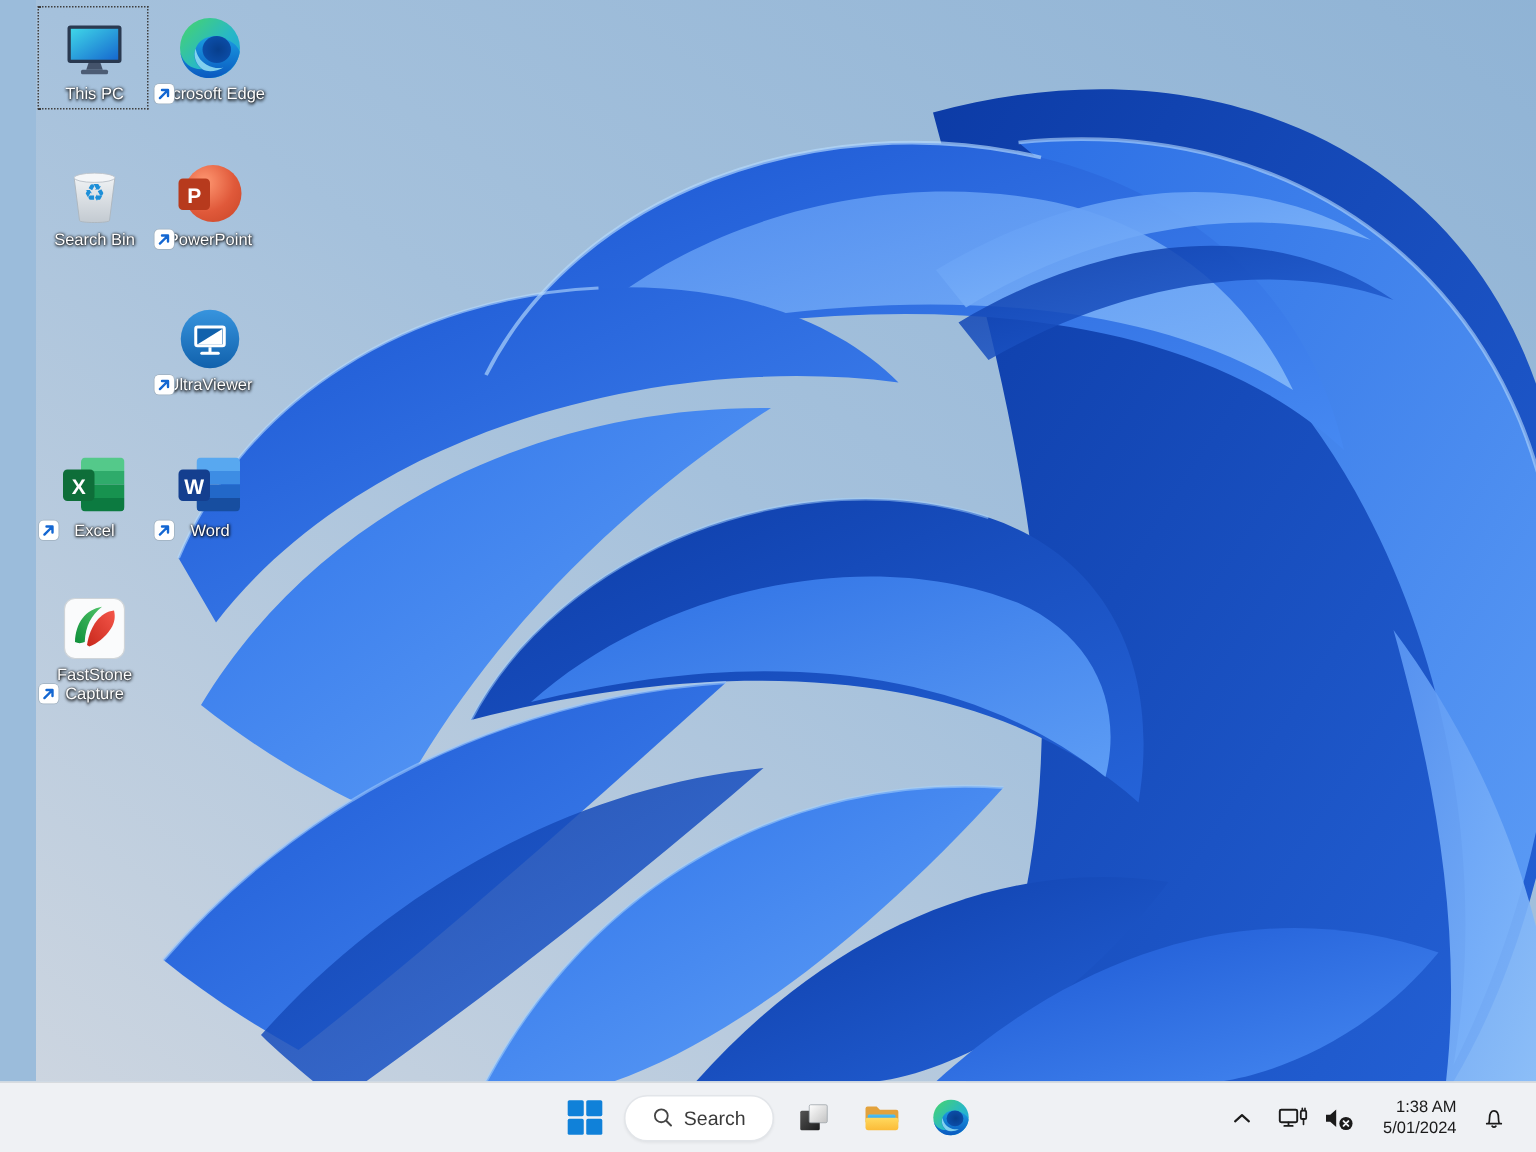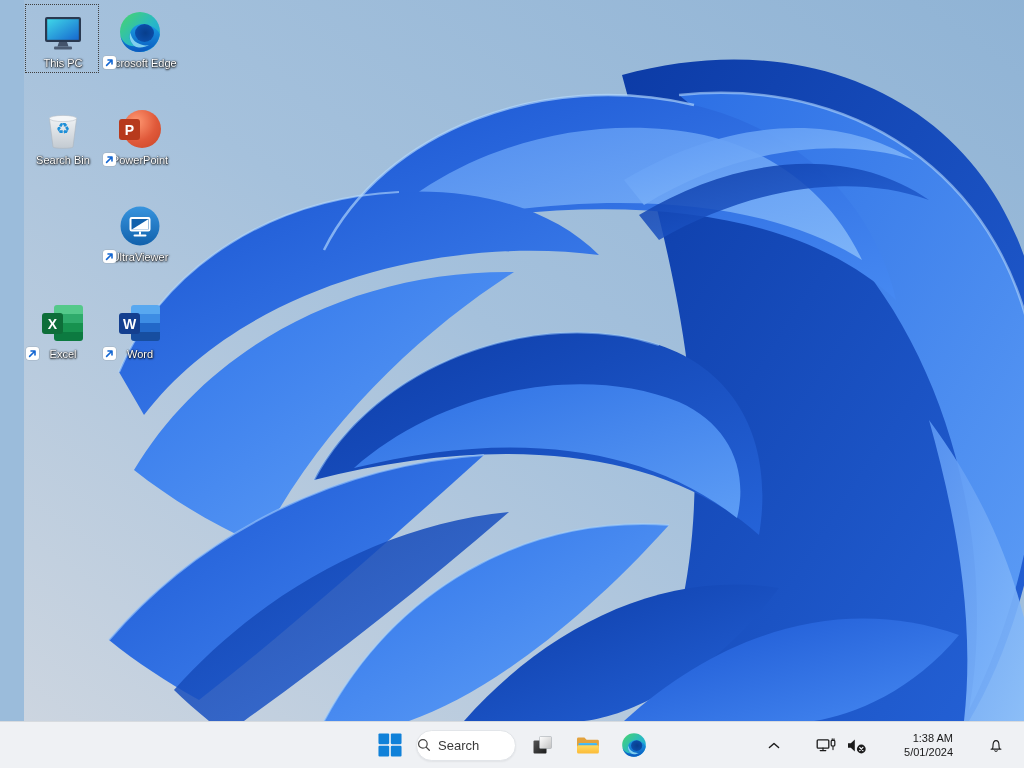--- a/index.html
+++ b/index.html
@@ -39,25 +39,25 @@
              font-size:16px; line-height:18px; color:#1d8fd8; font-weight:bold; }
 
   
   .taskbar { position:absolute; left:0; top:721px; width:1024px; height:47px; background:#eff1f4;
              border-top:1px solid #d7dbdf; }
   .tb-center { position:absolute; left:50%; top:0; transform:translateX(-50%); height:100%;
                display:flex; align-items:center; gap:6px; }
   .tb-btn { width:40px; height:40px; border:none; background:transparent; display:flex; align-items:center;
             justify-content:center; border-radius:5px; cursor:default; }
   .search-pill { height:31px; width:100px; background:#ffffff; border:1px solid #e2e5e9; border-radius:16px;
-                 display:flex; align-items:center; gap:7px; box-shadow:0 1px 2px rgba(0,0,0,.06); }
+                 display:flex; align-items:center; justify-content:center; gap:7px; box-shadow:0 1px 2px rgba(0,0,0,.06); }
   .search-pill span { font-size:13px; color:#3a3a3a; }
   .tb-right { position:absolute; right:0; top:0; height:100%; display:flex; align-items:center; gap:2px; padding-right:12px; }
   .tray-btn { border:none; background:transparent; height:40px; display:flex; align-items:center; justify-content:center;
-              border-radius:5px; cursor:default;margin-left:18px; }
+              border-radius:5px; cursor:default; }
   .clock { flex-direction:column; align-items:flex-end; justify-content:center; padding:0 7px; gap:1px; }
   .clock div { font-size:11px; line-height:13px; color:#191919; text-align:right; white-space:nowrap; }
   .netvol { gap:8px; padding:0 9px; }
   .chev { width:26px; }
   .bellb { width:32px; }
 </style>
 </head>
 <body>
 
 <svg width="0" height="0" style="position:absolute">
@@ -221,20 +221,35 @@
           </div>
       </div>
       <div class="sc-badge">
           <svg viewBox="0 0 13 13" width="13" height="13">
             <path d="M3.6,9.4 L9,4 M9,4 h-4 M9,4 v4" stroke="#1467d2" stroke-width="1.6" fill="none" stroke-linecap="round" stroke-linejoin="round"></path>
           </svg>
         </div>
       <div class="lbl">Excel</div>
     </div>
 
+    <div class="dcell c1 r5">
+      <div class="ic">
+        <svg viewBox="0 0 44 44" width="44" height="44">
+          <rect x="2" y="2" width="40" height="40" rx="7" fill="#fafbfc" stroke="#cfd4d8" stroke-width="0.8"></rect>
+          <path d="M 9,31 C 9.5,18 16,9.5 27,7.5 C 20,13 16,20 15.5,31 C 13,32 11,32 9,31 Z" fill="url(#fsGr)"></path>
+          <path d="M 17,33 C 19,20 26,11 35,10 C 36,14 35.5,18 33,22 C 29,28 24,32 18.5,34 Z" fill="url(#fsRd)"></path>
+        </svg>
+      </div>
+      <div class="sc-badge">
+          <svg viewBox="0 0 13 13" width="13" height="13">
+            <path d="M3.6,9.4 L9,4 M9,4 h-4 M9,4 v4" stroke="#1467d2" stroke-width="1.6" fill="none" stroke-linecap="round" stroke-linejoin="round"></path>
+          </svg>
+        </div>
+      <div class="lbl">FastStone Capture</div>
+    </div>
 
 
 
     <div class="dcell c2 r1">
       <div class="ic">
         <svg viewBox="0 0 44 44" width="44" height="44">
           <circle cx="22" cy="22" r="20" fill="url(#egA)"></circle>
           <path d="M 41.8,24.5 C 40.6,33.5 33,41.5 22,42 C 12,42.4 3.4,35 2.3,25 C 3.8,32 10,36.6 17,36.2 C 12.5,33 10.5,28 12.2,22.8 C 14.5,16 22,12.5 29,14.8 C 36,17 40.5,20 41.8,24.5 Z" fill="url(#egB)"></path>
           <ellipse cx="26.5" cy="23" rx="9.5" ry="9" fill="url(#egC)"></ellipse>
           <path d="M 17.2,36.4 C 12.6,33 10.6,27.6 12.4,22.4 C 13,26 15,30.5 19.5,33 C 24,35.5 28,35.8 31,35 C 27,37.5 21,38.5 17.2,36.4 Z" fill="#9ee8f8" opacity="0.8"></path>

